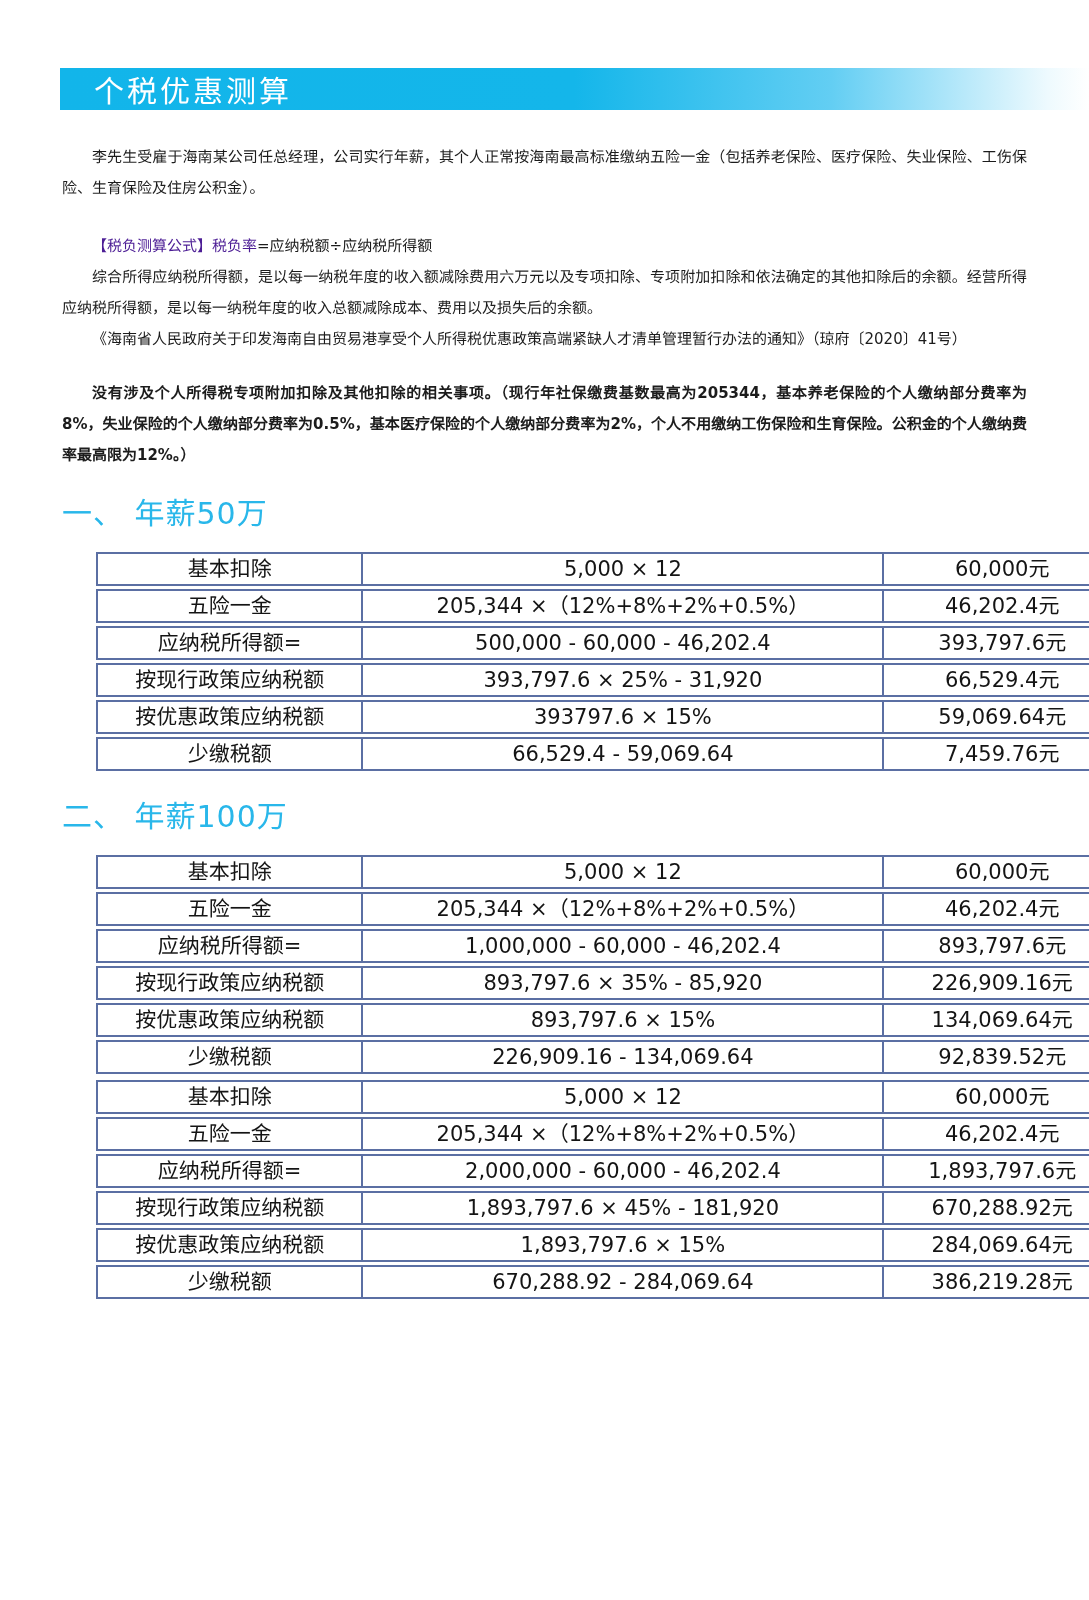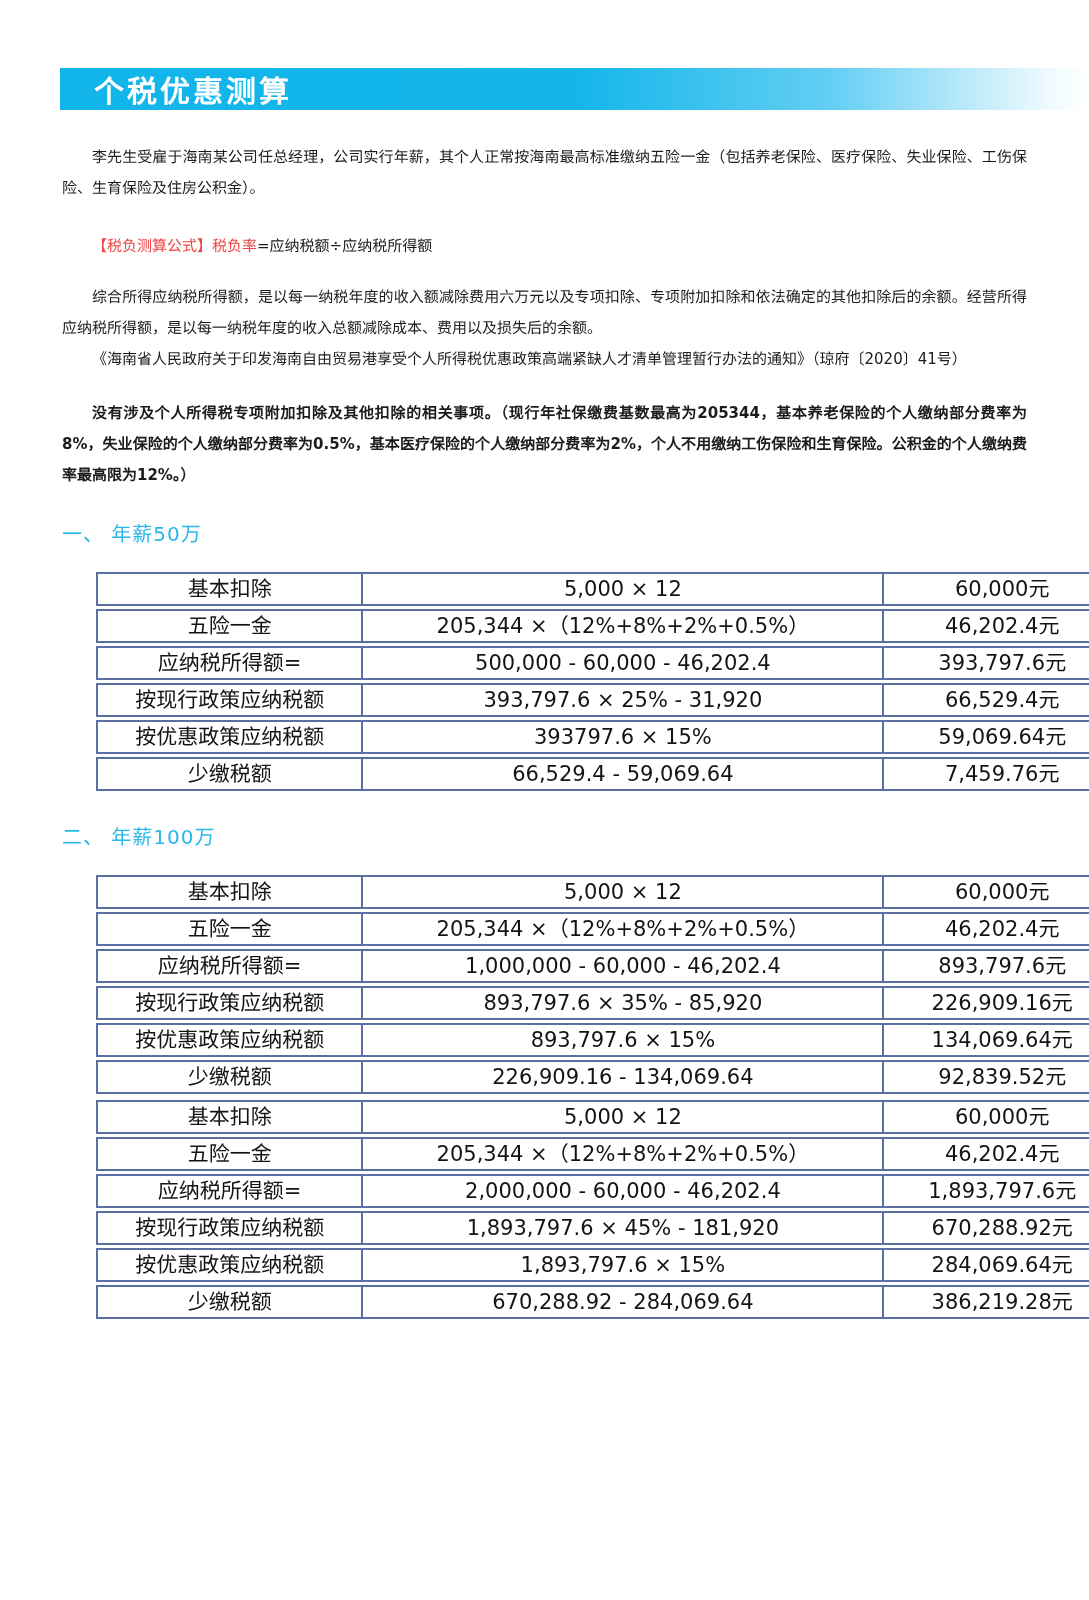--- a/index.html
+++ b/index.html
@@ -26,45 +26,45 @@
     margin-top: 68px;
     height: 42px;
     background: linear-gradient(90deg,
       #12b5ea 0%, #14b6ea 50%, #63cef3 75%,
       #b9e9fa 88%, #eefafe 96%, #ffffff 100%);
     display: flex;
     align-items: center;
   }
   .title-bar .title-text {
     color: #ffffff;
-    font-weight: bold;
+    font-weight: normal;
     font-size: 30px;
     padding-left: 34px;
     letter-spacing: 3px;
     white-space: nowrap;
   }
   
   .para {
     margin: 0 62px;
     font-size: 15px;
     line-height: 31px;
     text-indent: 2em;
     text-align: justify;
     color: #1c1c1c;
   }
   .mt-intro   { margin-top: 32px; }
   .mt-formula { margin-top: 27px; }
-  .mt-para    { margin-top: 20px; }
+  .mt-para    { }
   .mt-basis   { margin-top: 21px; }
   .mt-note    { margin-top: 23px; font-weight: bold; }
-  .cyan { color: #ef4444; }
+  .cyan { color: #4c1d95; }
   
   .section-heading {
     margin: 28px 0 20px 62px;
-    font-size: 20px;
+    font-size: 30px;
     line-height: 30px;
     color: #29b7ea;
     letter-spacing: 1px;
   }
   .calc-table {
     border-collapse: separate;
     border-spacing: 0 3px;
     margin-left: 96px;
     width: 1026px;
     table-layout: fixed;

